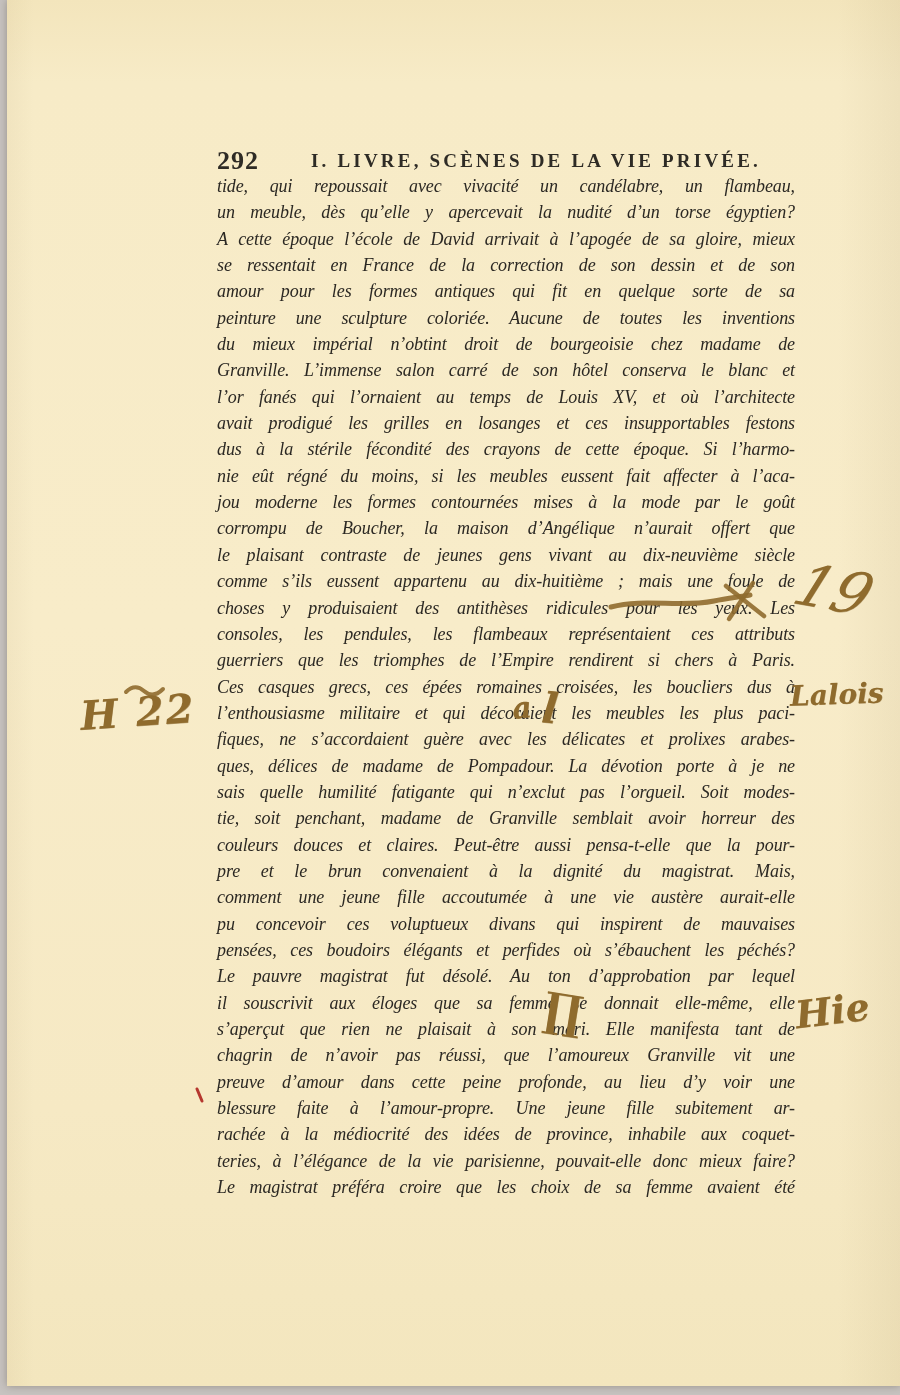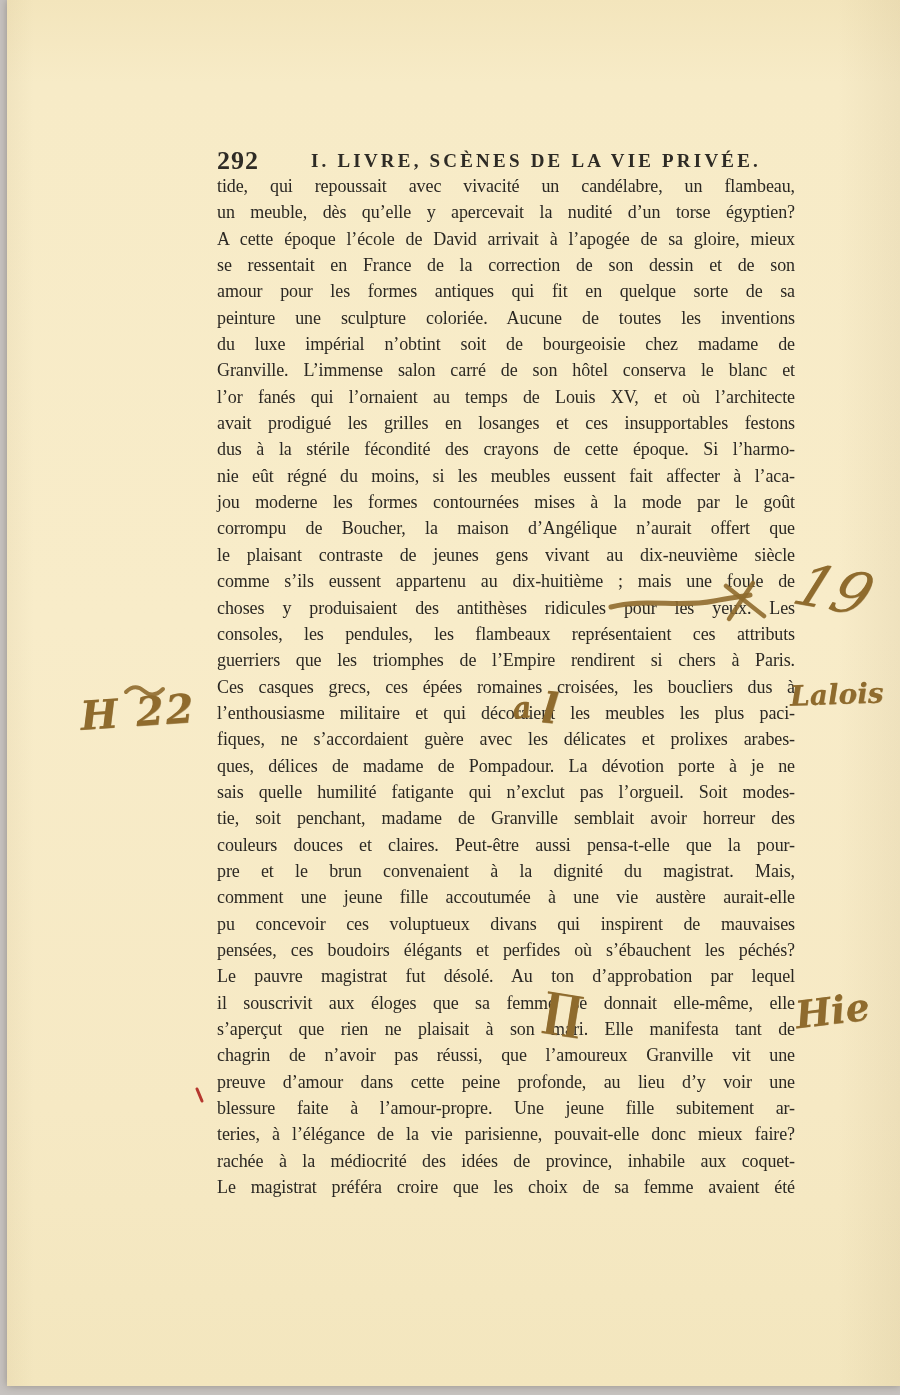--- a/index.html
+++ b/index.html
@@ -34,21 +34,21 @@
   .textblock{
     position:absolute;left:210px;top:173px;width:578px;
     color:#2b2823;
     font-size:18px;line-height:26.35px;
     letter-spacing:-0.1px;
   }
   .line{
     text-align:justify;
     text-align-last:justify;
     white-space:normal;
-    height:26.35px;overflow:visible;
+    height:26.35px;overflow:visible;font-style:italic;
   }
   
   .ink{
     position:absolute;
     color:#8f6b2d;
     font-family:"DejaVu Serif",serif;
     font-style:italic;
     text-shadow:0.4px 0.4px 0.5px rgba(130,95,40,0.55);
     white-space:nowrap;
     pointer-events:none;
@@ -72,21 +72,21 @@
     <div class="running-title">I. LIVRE, SCÈNES DE LA VIE PRIVÉE.</div>
   </div>
 
   <div class="textblock">
       <div class="line">tide, qui repoussait avec vivacité un candélabre, un flambeau,</div>
       <div class="line">un meuble, dès qu’elle y apercevait la nudité d’un torse égyptien?</div>
       <div class="line">A cette époque l’école de David arrivait à l’apogée de sa gloire, mieux</div>
       <div class="line">se ressentait en France de la correction de son dessin et de son</div>
       <div class="line">amour pour les formes antiques qui fit en quelque sorte de sa</div>
       <div class="line">peinture une sculpture coloriée. Aucune de toutes les inventions</div>
-      <div class="line">du luxe impérial n’obtint soit de bourgeoisie chez madame de</div>
+      <div class="line">du mieux impérial n’obtint droit de bourgeoisie chez madame de</div>
       <div class="line">Granville. L’immense salon carré de son hôtel conserva le blanc et</div>
       <div class="line">l’or fanés qui l’ornaient au temps de Louis XV, et où l’architecte</div>
       <div class="line">avait prodigué les grilles en losanges et ces insupportables festons</div>
       <div class="line">dus à la stérile fécondité des crayons de cette époque. Si l’harmo-</div>
       <div class="line">nie eût régné du moins, si les meubles eussent fait affecter à l’aca-</div>
       <div class="line">jou moderne les formes contournées mises à la mode par le goût</div>
       <div class="line">corrompu de Boucher, la maison d’Angélique n’aurait offert que</div>
       <div class="line">le plaisant contraste de jeunes gens vivant au dix-neuvième siècle</div>
       <div class="line">comme s’ils eussent appartenu au dix-huitième ; mais une foule de</div>
       <div class="line">choses y produisaient des antithèses ridicules pour les yeux. Les</div>
@@ -102,22 +102,22 @@
       <div class="line">pre et le brun convenaient à la dignité du magistrat. Mais,</div>
       <div class="line">comment une jeune fille accoutumée à une vie austère aurait-elle</div>
       <div class="line">pu concevoir ces voluptueux divans qui inspirent de mauvaises</div>
       <div class="line">pensées, ces boudoirs élégants et perfides où s’ébauchent les péchés?</div>
       <div class="line">Le pauvre magistrat fut désolé. Au ton d’approbation par lequel</div>
       <div class="line">il souscrivit aux éloges que sa femme se donnait elle-même, elle</div>
       <div class="line">s’aperçut que rien ne plaisait à son mari. Elle manifesta tant de</div>
       <div class="line">chagrin de n’avoir pas réussi, que l’amoureux Granville vit une</div>
       <div class="line">preuve d’amour dans cette peine profonde, au lieu d’y voir une</div>
       <div class="line">blessure faite à l’amour-propre. Une jeune fille subitement ar-</div>
+      <div class="line">rachée à la médiocrité des idées de province, inhabile aux coquet-</div>
       <div class="line">teries, à l’élégance de la vie parisienne, pouvait-elle donc mieux faire?</div>
-      <div class="line">rachée à la médiocrité des idées de province, inhabile aux coquet-</div>
       <div class="line">Le magistrat préféra croire que les choix de sa femme avaient été</div>
     </div>
 
 </div>
 
 <div class="ink ink-h22">H 22</div>
 <div class="ink ink-19">19</div>
 <div class="ink ink-lalois">Lalois</div>
 <div class="ink ink-hie">Hie</div>
 <div class="ink ink-pi">∏</div>

